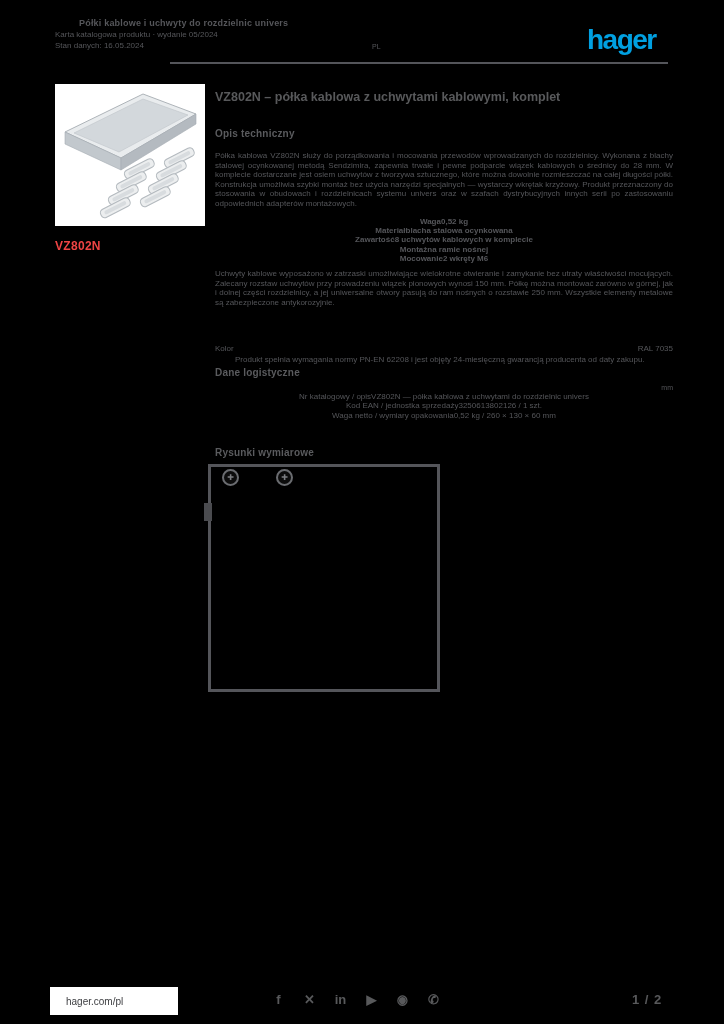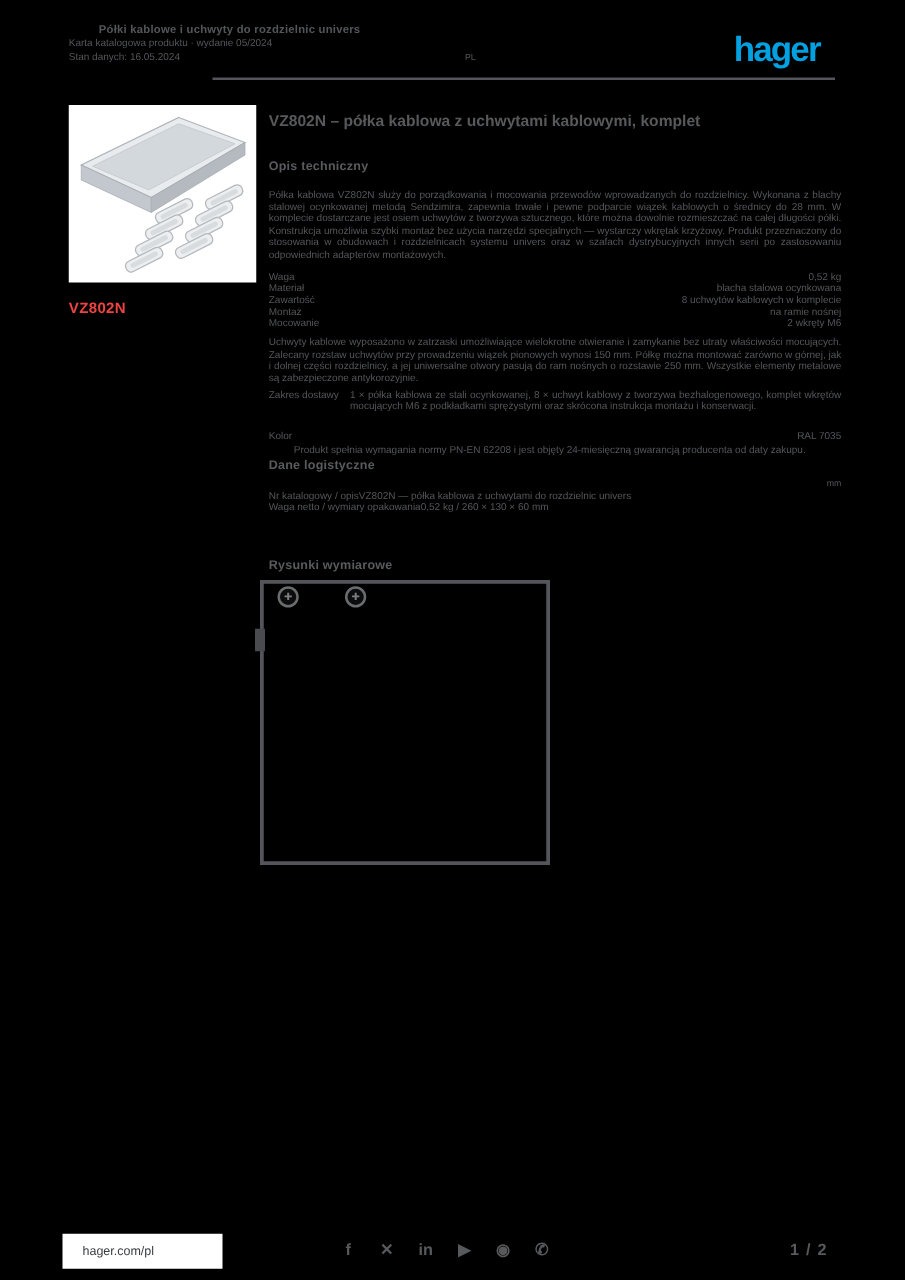--- a/index.html
+++ b/index.html
@@ -17,30 +17,30 @@
   .photo{left:55px;top:84px;width:150px;height:142px;background:#fff;}
   .photo-caption{left:55px;top:239px;font-size:12px;font-weight:bold;color:#ef4444;letter-spacing:.3px;}
   
   .title{left:215px;top:90px;width:458px;font-size:12.5px;font-weight:bold;color:#58595b;}
   .sec-h{font-size:10px;font-weight:bold;color:#5a5b5e;letter-spacing:.2px;}
   .sec1-h{left:215px;top:128px;}
   .para{left:215px;width:458px;font-size:8px;line-height:9.6px;text-align:justify;color:#55565a;}
   .para1{top:151px;}
   .para2{top:269px;}
   .specs{left:215px;top:217px;width:458px;}
-  .spec-row{display:flex;justify-content:space-between;height:9.2px;font-size:8px;line-height:9.2px;color:#55565a;}
+  .spec-row{display:flex;justify-content:center;height:9.2px;font-size:8px;line-height:9.2px;color:#55565a;font-weight:bold;}
   .delivery{left:215px;top:311px;width:458px;display:flex;font-size:8px;line-height:9.4px;color:#55565a;}
   .delivery .lbl{width:65px;flex:none;}
   .delivery .val{flex:1;text-align:justify;}
   .color-row{left:215px;top:344px;width:458px;display:flex;justify-content:space-between;font-size:8px;color:#55565a;}
   .note-line{left:215px;top:355px;width:458px;font-size:8px;color:#55565a;white-space:nowrap;overflow:hidden;padding-left:20px;}
   .sec2-h{left:215px;top:367px;}
   .units{left:215px;top:384px;width:458px;text-align:right;font-size:7px;color:#55565a;}
   .logrows{left:215px;top:392px;width:458px;}
-  .log-row{display:flex;justify-content:flex-start;height:9.3px;font-size:8px;line-height:9.3px;color:#55565a;}
+  .log-row{display:flex;justify-content:center;height:9.3px;font-size:8px;line-height:9.3px;color:#55565a;}
   .sec3-h{left:215px;top:447px;}
   
   .draw-box{left:208px;top:464px;width:226px;height:222px;border:3px solid #54555a;background:transparent;}
   .screw{position:absolute;width:13px;height:13px;border-radius:50%;background:#0c0c0c;
          border:2px solid #6a6c70;color:#7c7e82;font-size:8px;line-height:13px;text-align:center;}
   .screw1{left:11px;top:2px;}
   .screw2{left:65px;top:2px;}
   .tab{left:204px;top:503px;width:8px;height:18px;background:#4a4b4f;}
   
   .f-linkbox{left:50px;top:987px;width:128px;height:28px;background:#fff;display:flex;align-items:center;}
@@ -129,38 +129,38 @@
       <span>na ramie nośnej</span>
     </div>
     <div class="spec-row">
       <span>Mocowanie</span>
       <span>2 wkręty M6</span>
     </div>
   </div>
 
   <div class="abs para para2">Uchwyty kablowe wyposażono w zatrzaski umożliwiające wielokrotne otwieranie i zamykanie bez utraty właściwości mocujących. Zalecany rozstaw uchwytów przy prowadzeniu wiązek pionowych wynosi 150 mm. Półkę można montować zarówno w górnej, jak i dolnej części rozdzielnicy, a jej uniwersalne otwory pasują do ram nośnych o rozstawie 250 mm. Wszystkie elementy metalowe są zabezpieczone antykorozyjnie.</div>
 
-  <div class="abs delivery">
-    <span class="lbl">Zakres dostawy</span>
-    <span class="val">1 × półka kablowa ze stali ocynkowanej, 8 × uchwyt kablowy z tworzywa bezhalogenowego, komplet wkrętów mocujących M6 z podkładkami sprężystymi oraz skrócona instrukcja montażu i konserwacji.</span>
-  </div>
 
   <div class="abs color-row">
     <span>Kolor</span>
     <span>RAL 7035</span>
   </div>
 
   <div class="abs note-line">Produkt spełnia wymagania normy PN-EN 62208 i jest objęty 24-miesięczną gwarancją producenta od daty zakupu.</div>
 
   <div class="abs sec-h sec2-h">Dane logistyczne</div>
   <div class="abs units">mm</div>
   <div class="abs logrows">
     <div class="log-row">
       <span>Nr katalogowy / opis</span>
       <span>VZ802N — półka kablowa z uchwytami do rozdzielnic univers</span>
+    </div>
+    <div class="log-row">
+      <span>Kod EAN / jednostka sprzedaży</span>
+      <span>3250613802126 / 1 szt.</span>
     </div>
     <div class="log-row">
       <span>Waga netto / wymiary opakowania</span>
       <span>0,52 kg / 260 × 130 × 60 mm</span>
     </div>
   </div>
 
   <div class="abs sec-h sec3-h">Rysunki wymiarowe</div>
   <div class="abs draw-box">
     <div class="screw screw1">✚</div>

